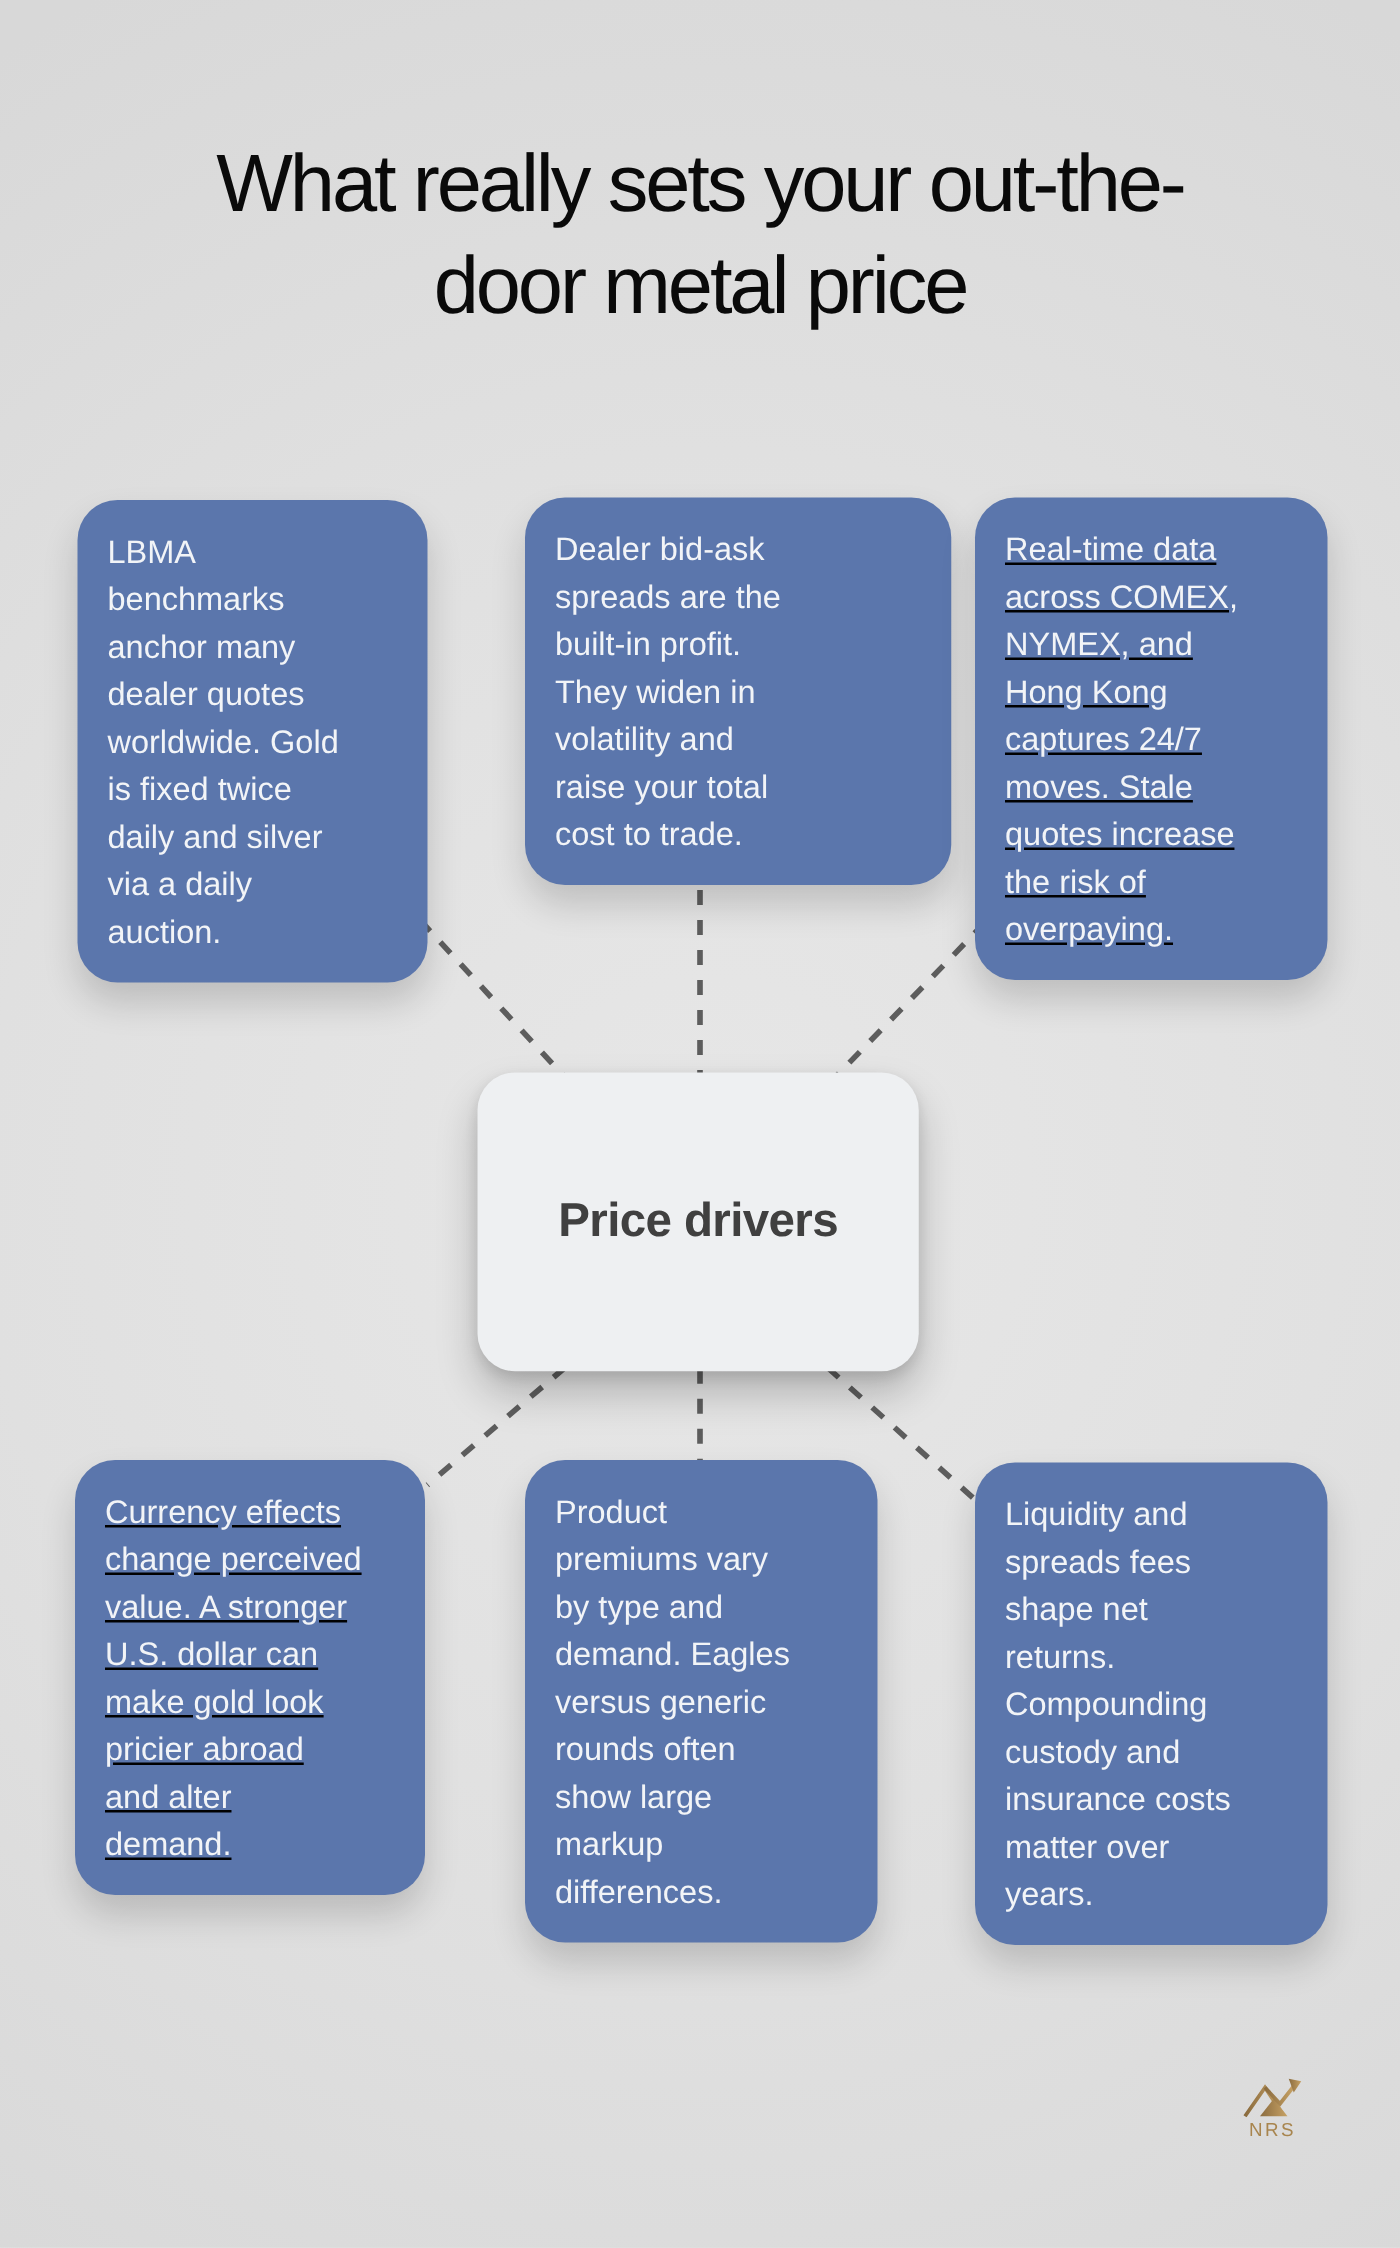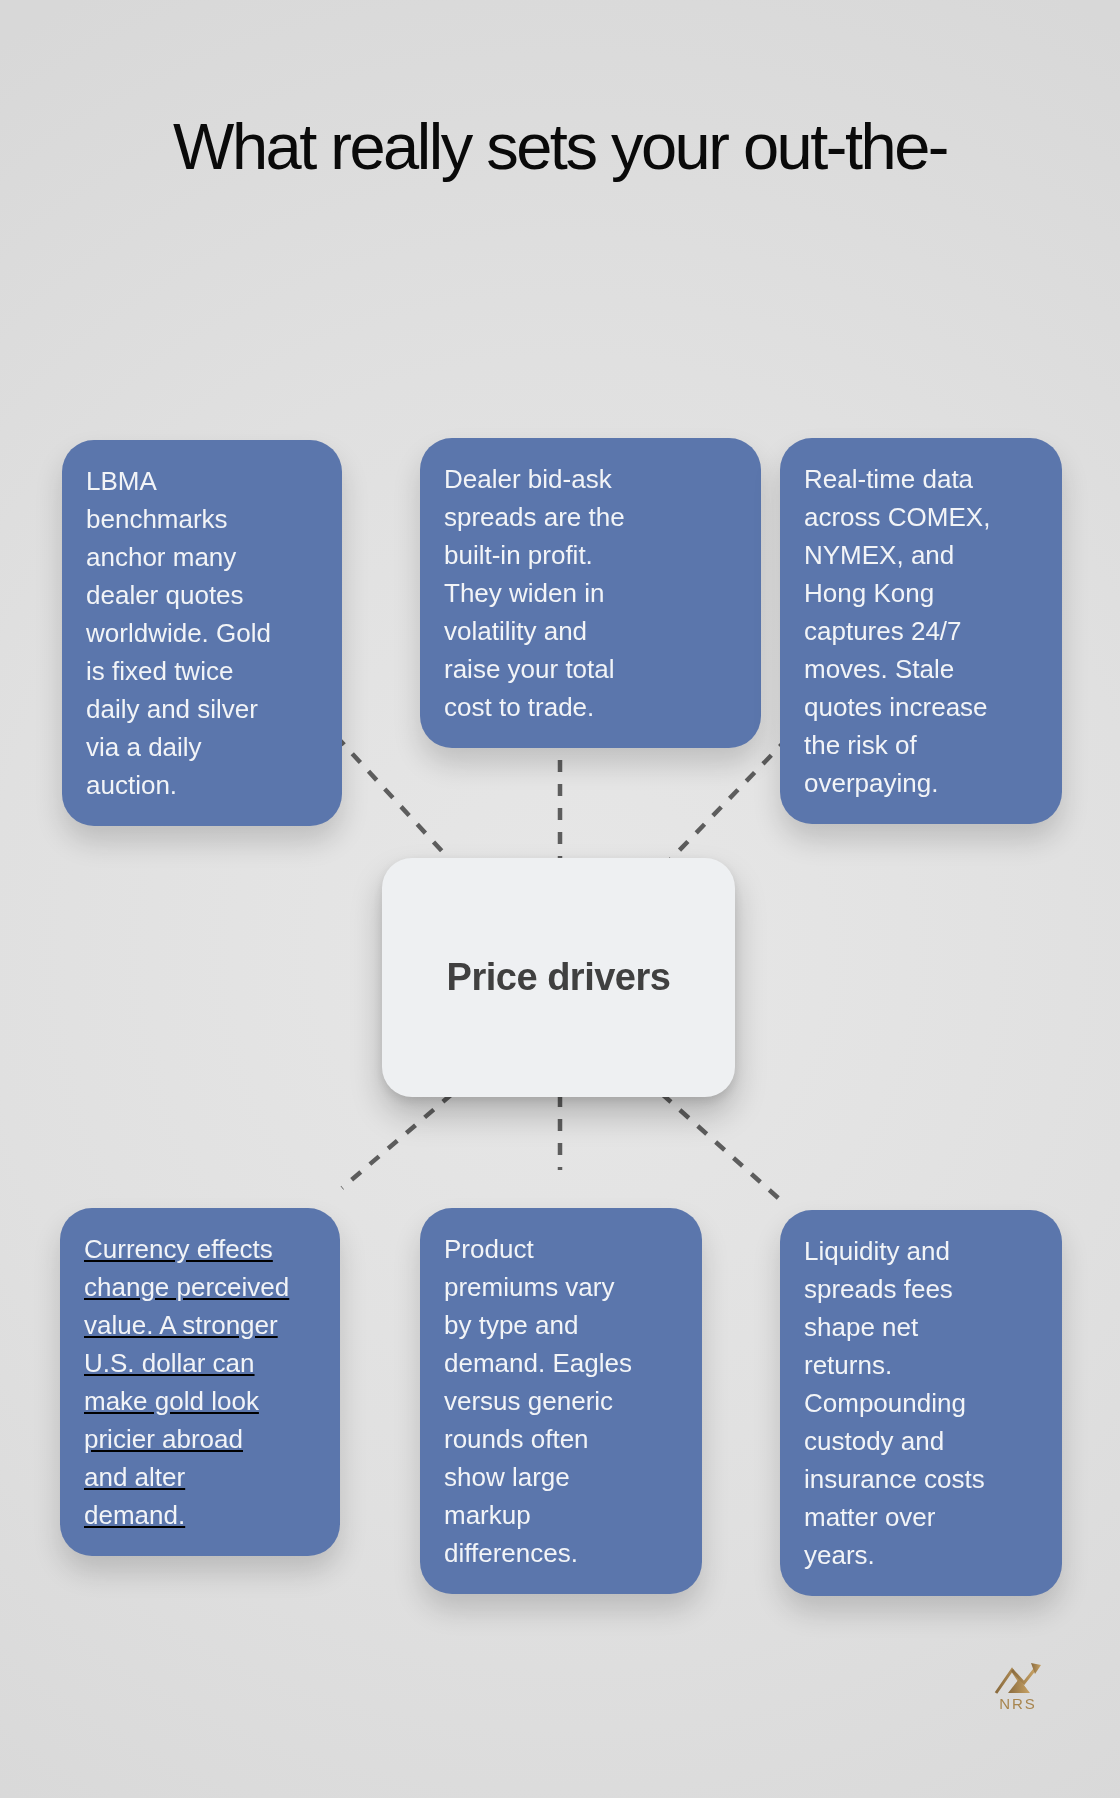--- a/index.html
+++ b/index.html
@@ -43,32 +43,31 @@
 
   
   .node {
     position: absolute;
     z-index: 1;
     box-sizing: border-box;
     background: #5b76ac;
     border-radius: 32px;
     padding: 22px 24px;
     box-shadow: 0 16px 28px rgba(0,0,0,0.16);
-    margin-top: 40px;
   }
   .node p {
     margin: 0;
     color: #f2f4f7;
     font-size: 26px;
     line-height: 38px;
     white-space: pre-line;
   }
   .node-top-left      { left: 62px;  top: 400px;  width: 280px; }
   .node-top-center    { left: 420px; top: 398px;  width: 341px; }
-  .node-top-right     { left: 780px; top: 398px;  width: 282px; }
+  .node-top-right     { left: 780px; top: 398px;  width: 282px; text-decoration: underline; }
   .node-bottom-left   { left: 60px;  top: 1168px; width: 280px; text-decoration: underline; }
   .node-bottom-center { left: 420px; top: 1168px; width: 282px; }
   .node-bottom-right  { left: 780px; top: 1170px; width: 282px; }
 
   
   .center-node {
     position: absolute;
     z-index: 2;
     left: 382px; top: 858px;
     width: 353px; height: 239px;
@@ -103,20 +102,21 @@
     color: #a8854e;
   }
 </style>
 </head>
 <body>
 
 <div class="page">
 
   <h1 class="title">
     <span class="line">What really sets your out-the-</span>
+    <span class="line">door metal price</span>
   </h1>
 
   <svg class="connectors" viewBox="0 0 1120 1798" aria-hidden="true">
     <line x1="336" y1="736" x2="452" y2="862"></line>
     <line x1="560" y1="712" x2="560" y2="860"></line>
     <line x1="788" y1="738" x2="668" y2="862"></line>
     <line x1="452" y1="1094" x2="342" y2="1188"></line>
     <line x1="560" y1="1095" x2="560" y2="1170"></line>
     <line x1="662" y1="1094" x2="786" y2="1205"></line>
   </svg>

